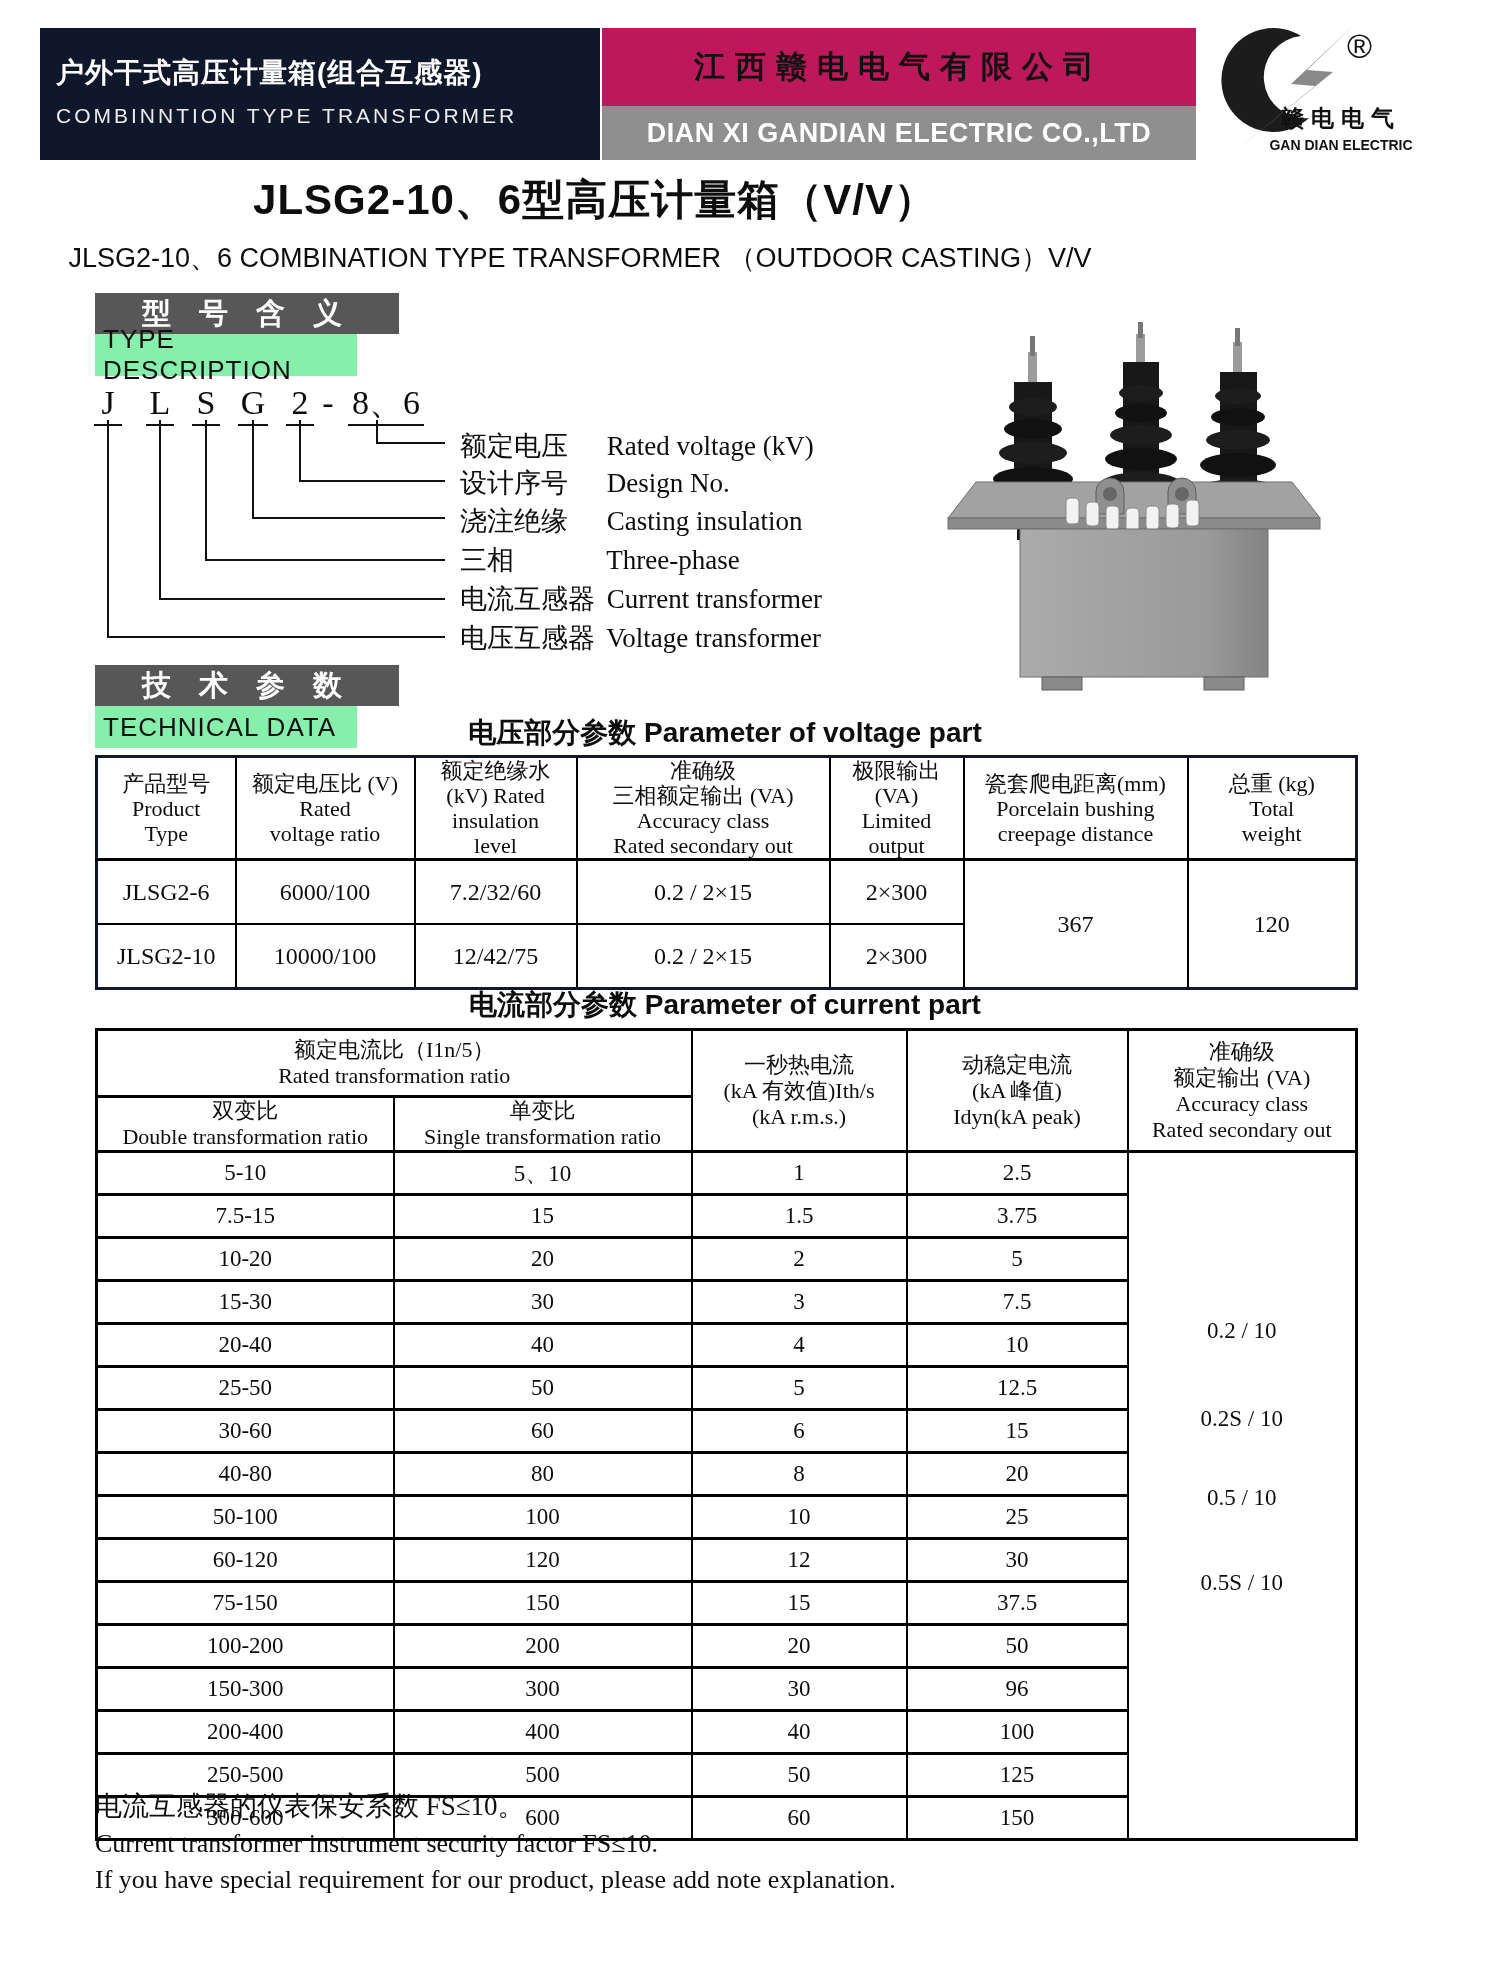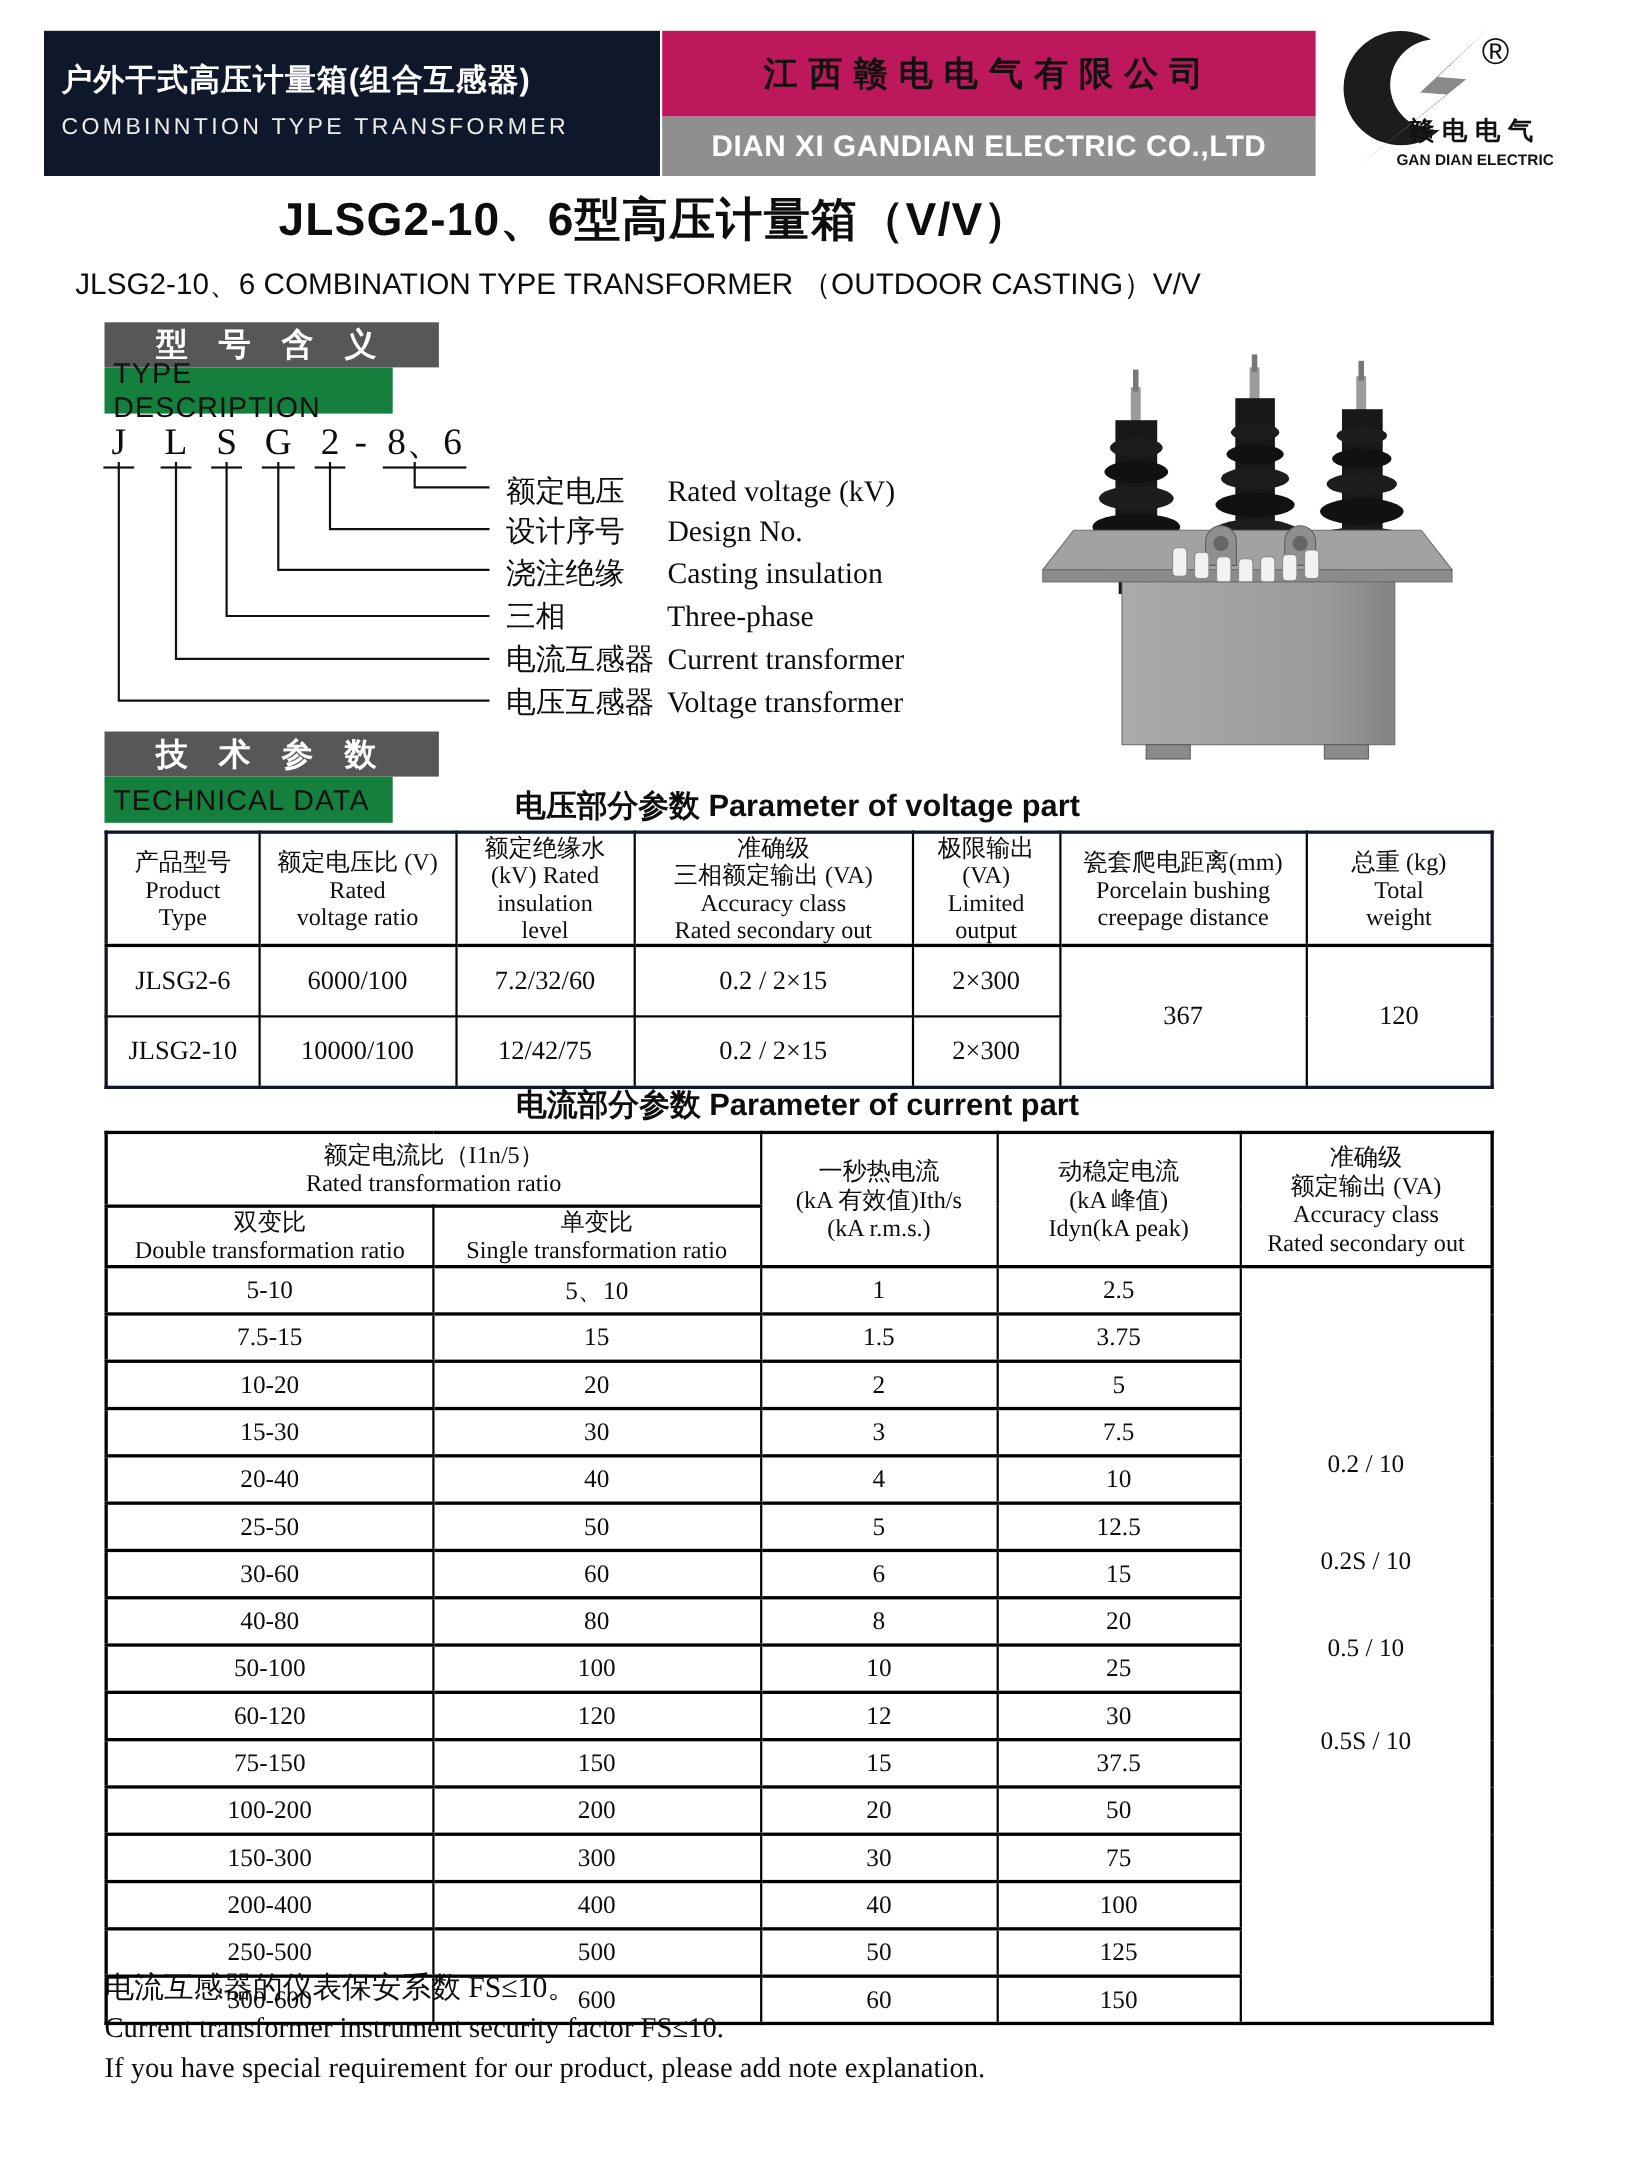--- a/index.html
+++ b/index.html
@@ -20,21 +20,21 @@
             display:flex;align-items:center;justify-content:center;
             font-size:27px;font-weight:bold;letter-spacing:.5px;}
 
   
   #main-title{left:0;top:172px;width:1190px;text-align:center;font-size:42px;font-weight:bold;letter-spacing:1px;}
   #sub-title{left:0;top:240px;width:1160px;text-align:center;font-size:27px;}
 
   
   .sec-dark{width:304px;height:41px;background:#575757;color:#fff;display:flex;align-items:center;
             justify-content:center;font-size:29px;font-weight:bold;letter-spacing:10px;}
-  .sec-light{width:262px;height:42px;background:#15803d;color:#111;display:flex;align-items:center;
+  .sec-light{width:262px;height:42px;background:#86efac;color:#111;display:flex;align-items:center;
              font-size:26px;padding-left:8px;box-sizing:border-box;letter-spacing:1px;}
 
   
   .code-part{position:absolute;top:386px;height:38px;font-size:34px;text-align:center;line-height:34px;}
   .code-part.ul{border-bottom:2px solid #111;}
   .td-row{position:absolute;left:460px;height:32px;line-height:32px;font-size:27px;white-space:nowrap;}
   .td-row .zh{display:inline-block;width:140px;}
 
   
   .tbl-title{left:95px;width:1260px;text-align:center;font-size:28px;font-weight:600;
@@ -370,21 +370,21 @@
         <tr>
           <td>100-200</td>
           <td>200</td>
           <td>20</td>
           <td>50</td>
         </tr>
         <tr>
           <td>150-300</td>
           <td>300</td>
           <td>30</td>
-          <td>75</td>
+          <td>96</td>
         </tr>
         <tr>
           <td>200-400</td>
           <td>400</td>
           <td>40</td>
           <td>100</td>
         </tr>
         <tr>
           <td>250-500</td>
           <td>500</td>

